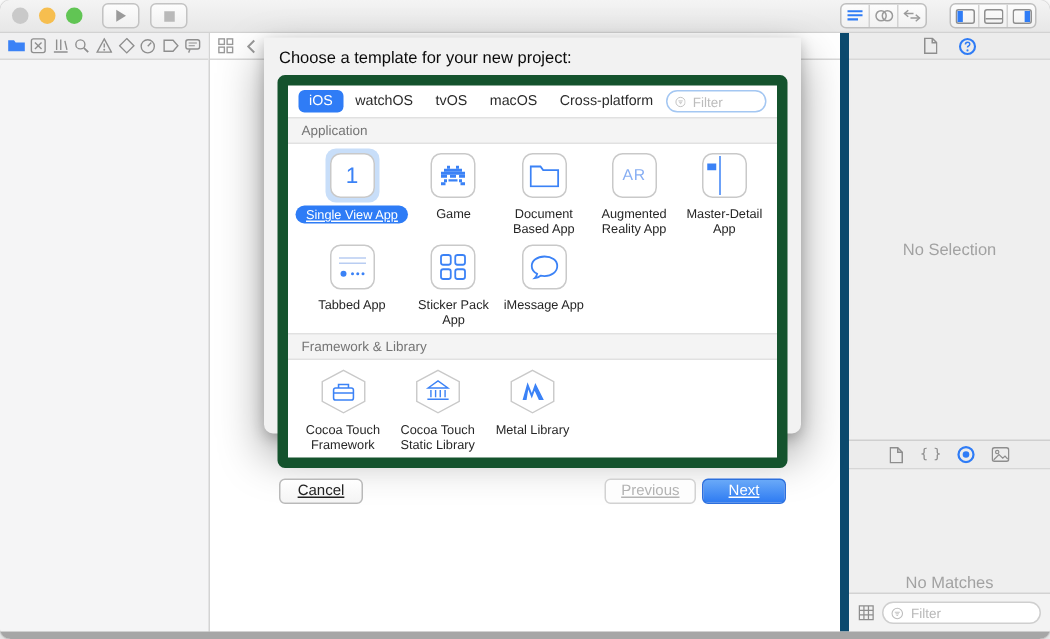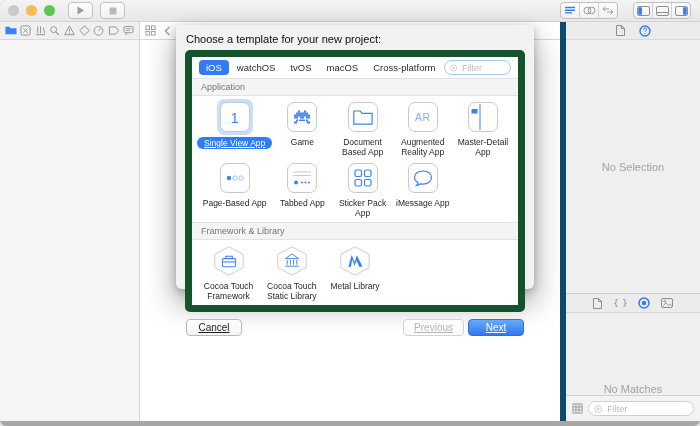--- a/index.html
+++ b/index.html
@@ -359,32 +359,20 @@
                     <line x1="11" y1="1" x2="11" y2="27" stroke="#3b82f6"></line>
                     <rect x="2.5" y="6" width="6" height="4.5" fill="#3b82f6"></rect>
                   </svg>
             </span>
               </span>
             <span class="tlabel">Master-Detail App</span>
           </div>
           <div class="titem">
             <span class="iconwrap">
                 <span class="ticon">
-              <svg width="20" height="8" viewBox="0 0 20 8">
-                    <circle cx="4" cy="4" r="2.2" fill="#3b82f6"></circle>
-                    <circle cx="10" cy="4" r="2.2" fill="none" stroke="#9fc0f5"></circle>
-                    <circle cx="16" cy="4" r="2.2" fill="none" stroke="#9fc0f5"></circle>
-                  </svg>
-            </span>
-              </span>
-            <span class="tlabel">Page-Based App</span>
-          </div>
-          <div class="titem">
-            <span class="iconwrap">
-                <span class="ticon">
               <svg width="22" height="18" viewBox="0 0 22 18">
                     <g stroke="#b9cdf2">
                       <line x1="2" y1="3" x2="20" y2="3"></line>
                       <line x1="2" y1="6.5" x2="20" y2="6.5"></line>
                     </g>
                     <circle cx="5" cy="13.5" r="2" fill="#3b82f6"></circle>
                     <circle cx="11" cy="13.5" r="1" fill="#3b82f6"></circle>
                     <circle cx="14.5" cy="13.5" r="1" fill="#3b82f6"></circle>
                     <circle cx="18" cy="13.5" r="1" fill="#3b82f6"></circle>
                   </svg>

